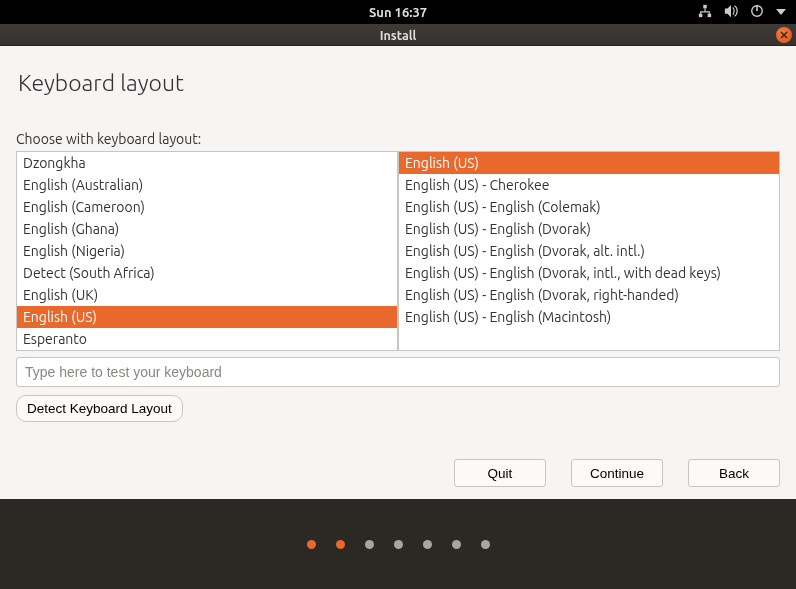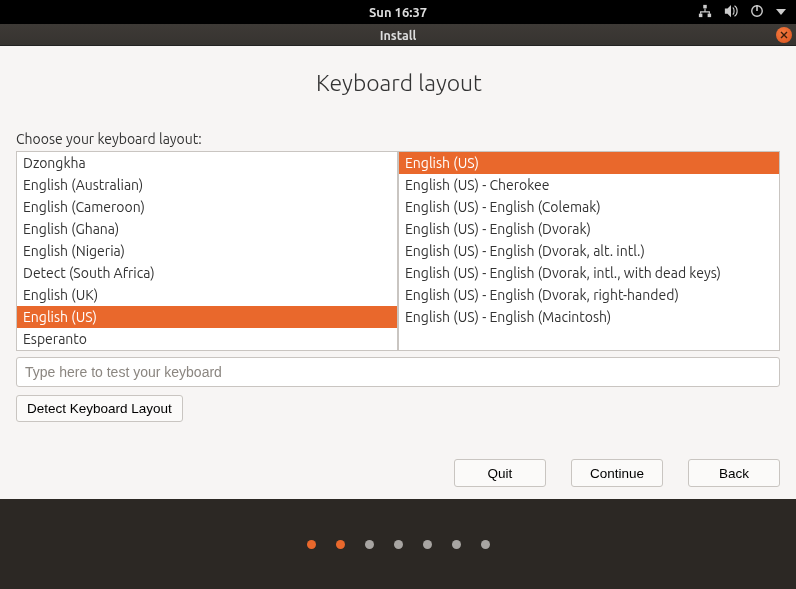--- a/index.html
+++ b/index.html
@@ -8,35 +8,35 @@
   .topbar { height: 24px; background: #000; color: #ddd; display: flex; align-items: center; justify-content: center; position: relative; font-size: 13px; font-weight: 600; }
   .topbar .tray { position: absolute; right: 10px; top: 0; height: 24px; display: flex; align-items: center; gap: 12px; }
   .topbar .tray svg { fill: #ccc; }
   
   .titlebar { height: 22px; background: linear-gradient(#3e3a36, #363330); color: #ddd; display: flex; align-items: center; justify-content: center; position: relative; font-size: 12.5px; font-weight: 600; border-bottom: 1px solid #222; }
   .titlebar .closebtn { position: absolute; right: 4px; top: 3px; width: 16px; height: 16px; border-radius: 50%; background: radial-gradient(circle at 40% 35%, #f47a3f, #d9521d); display: flex; align-items: center; justify-content: center; cursor: pointer; }
   .titlebar .closebtn svg { width: 8px; height: 8px; }
   
   .window { background: #f7f5f4; width: 796px; height: 453px; padding: 18px 16px 12px; position: relative; }
   
-  .page-title { font-size: 23px; font-weight: 300; color: #333; margin: 6px 0 36px 2px; text-align: center; }
+  .page-title { font-size: 23px; font-weight: 300; color: #333; margin: 6px 0 36px 2px; }
   
   .choose-lbl { font-size: 14px; color: #333; margin-bottom: 4px; }
   
   .lists { display: flex; margin-bottom: 6px; }
   .listbox { flex: 1; height: 200px; border: 1px solid #c9c5c1; background: #fff; overflow-y: auto; overflow-x: hidden; font-size: 14px; color: #333; }
   .listbox .item { padding: 3px 6px; white-space: nowrap; overflow: hidden; text-overflow: ellipsis; cursor: pointer; }
   .listbox .item.selected { background: #e9682c; color: #fff; }
   .listbox::-webkit-scrollbar { width: 10px; }
   .listbox::-webkit-scrollbar-thumb { background: #c0bab4; border-radius: 5px; }
   
   .test-input { width: 100%; height: 30px; border: 1px solid #c9c5c1; border-radius: 3px; padding: 0 8px; font-size: 14px; margin-bottom: 8px; background: #fff; }
   .test-input::placeholder { color: #8b8680; }
   
-  .detect-btn { background: #fbfaf9; border: 1px solid #c9c5c1; border-radius: 3px; padding: 5px 10px; font-size: 13.5px; cursor: pointer; }
+  .detect-btn { background: #fbfaf9; border: 1px solid #c9c5c1; border-radius: 10px; padding: 5px 10px; font-size: 13.5px; cursor: pointer; }
   
   .nav-row { position: absolute; right: 16px; bottom: 12px; display: flex; gap: 25px; }
   .nav-row button { min-width: 92px; height: 28px; border: 1px solid #c9c5c1; background: #fbfaf9; border-radius: 3px; font-size: 13.5px; cursor: pointer; padding: 0 16px; }
   
   .dots { height: 90px; background: #2c2824; display: flex; align-items: center; justify-content: center; gap: 20px; }
   .dot { width: 9px; height: 9px; border-radius: 50%; background: #a8a5a2; }
   .dot.active { background: #e9682c; }
 </style>
 </head>
 <body>
@@ -77,21 +77,21 @@
   <div class="closebtn">
     <svg viewBox="0 0 8 8">
         <path d="M1 1l6 6M7 1l-6 6" stroke="#3a1e0c" stroke-width="1.4"></path>
       </svg>
   </div>
 </div>
 
 <div class="window">
   <h1 class="page-title">Keyboard layout</h1>
   
-  <div class="choose-lbl">Choose your keyboard layout:</div>
+  <div class="choose-lbl">Choose with keyboard layout:</div>
   
   <div class="lists">
     <div class="listbox" id="left-list">
         <div class="item">Dzongkha</div>
         <div class="item">English (Australian)</div>
         <div class="item">English (Cameroon)</div>
         <div class="item">English (Ghana)</div>
         <div class="item">English (Nigeria)</div>
         <div class="item">Detect (South Africa)</div>
         <div class="item">English (UK)</div>

